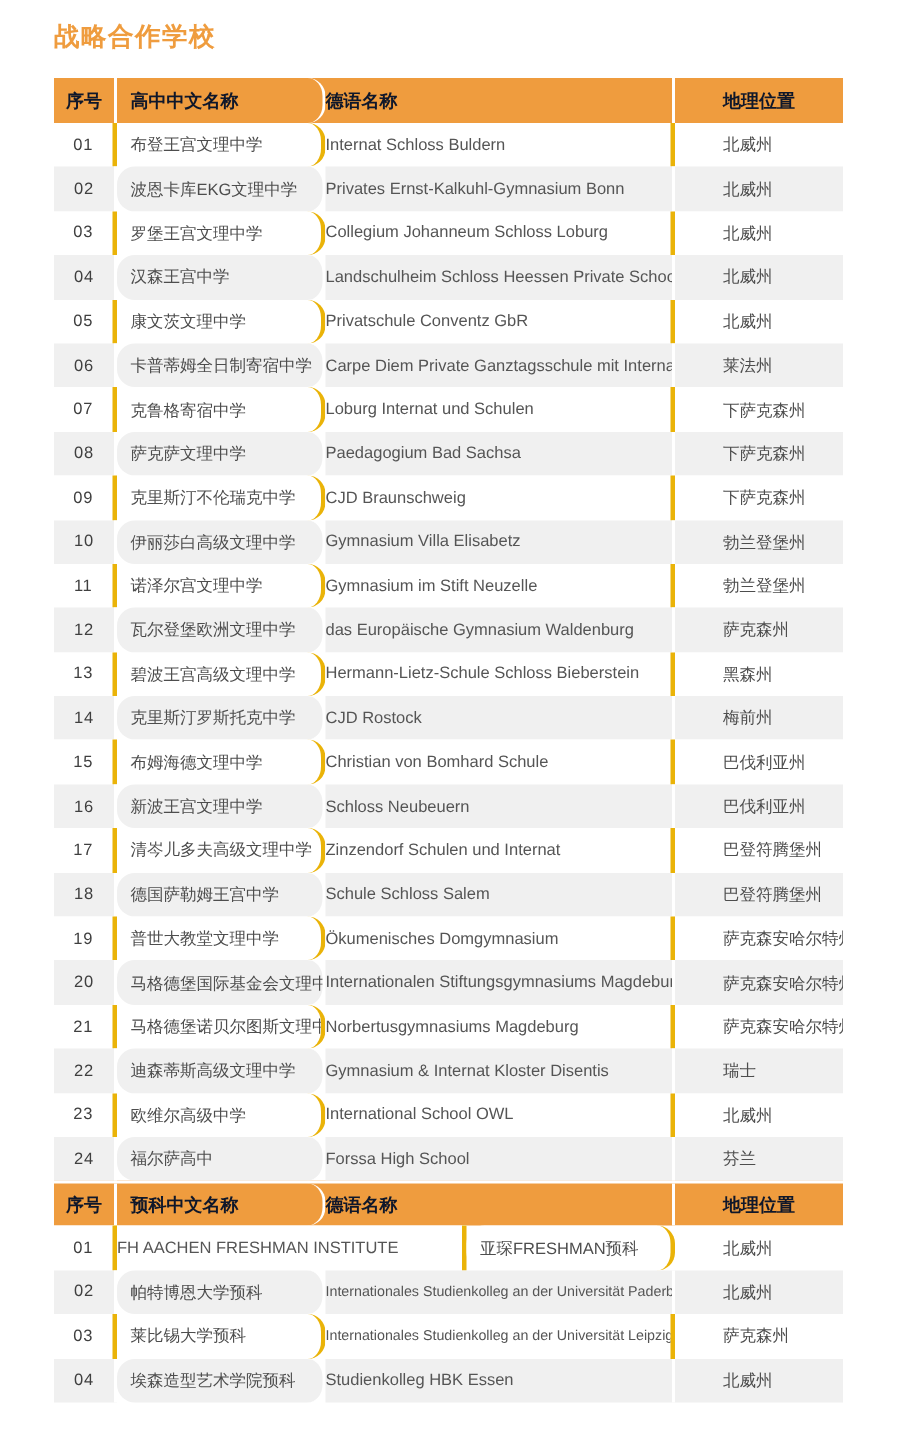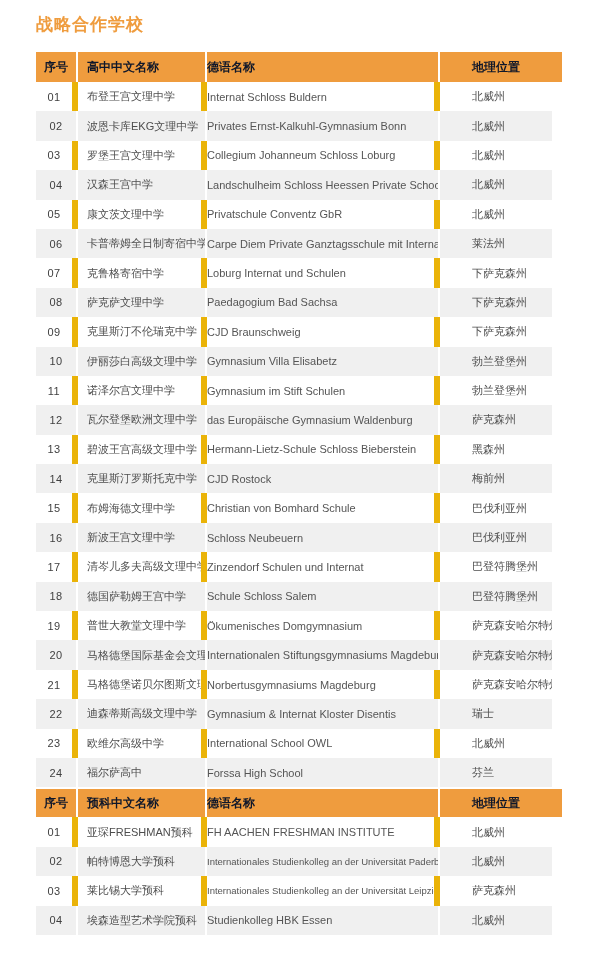--- a/index.html
+++ b/index.html
@@ -21,29 +21,29 @@
   .row { display:flex; width:526px; }
   .hrow { height:30px; background:var(--accent); }
   .hrow:not(:first-child) { border-top:2px solid #fff; }
   .brow { height:29.4px; }
   .cell {
     display:flex; align-items:center;
     font-size:11px; color:#4d4d4d;
     overflow:hidden; white-space:nowrap;
   }
   .c0 { width:42px;  justify-content:center; }
-  .c1 { width:129px; padding-left:9px; }
+  .c1 { width:139px; padding-left:9px;border-radius:12px; }
   .c2 { width:233px; color:#555; }
   .c3 { width:112px; padding-left:32px; }
   .hcell {
     color:#0f172a; font-size:12px; font-weight:600;
     border-right:2px solid #fff;
   }
   .hcell:last-child { border-right:none; }
-  .brow.odd  .cell { background:#fff; border-right:6px solid #eab308; }
+  .brow.odd  .cell { background:#fff; border-right:3px solid #eab308; }
   .brow.even .cell { background:var(--stripe); border-right:2px solid #fff; }
   .brow .cell:last-child { border-right:none; }
   .cell.num { color:#3f3f3f; letter-spacing:0.5px; }
   .cell.sm { font-size:9.5px; }
 </style>
 </head>
 <body>
 
 <div class="page-title">战略合作学校</div>
 
@@ -110,21 +110,21 @@
     </div>
     <div class="row brow even">
       <div class="cell c0 num">10</div>
       <div class="cell c1">伊丽莎白高级文理中学</div>
       <div class="cell c2">Gymnasium Villa Elisabetz</div>
       <div class="cell c3">勃兰登堡州</div>
     </div>
     <div class="row brow odd">
       <div class="cell c0 num">11</div>
       <div class="cell c1">诺泽尔宫文理中学</div>
-      <div class="cell c2">Gymnasium im Stift Schulen</div>
+      <div class="cell c2">Gymnasium im Stift Neuzelle</div>
       <div class="cell c3">勃兰登堡州</div>
     </div>
     <div class="row brow even">
       <div class="cell c0 num">12</div>
       <div class="cell c1">瓦尔登堡欧洲文理中学</div>
       <div class="cell c2">das Europäische Gymnasium Waldenburg</div>
       <div class="cell c3">萨克森州</div>
     </div>
     <div class="row brow odd">
       <div class="cell c0 num">13</div>
@@ -199,22 +199,22 @@
       <div class="cell c3">芬兰</div>
     </div>
     <div class="row hrow">
       <div class="cell hcell c0">序号</div>
       <div class="cell hcell c1">预科中文名称</div>
       <div class="cell hcell c2">德语名称</div>
       <div class="cell hcell c3">地理位置</div>
     </div>
     <div class="row brow odd">
       <div class="cell c0 num">01</div>
+      <div class="cell c2">FH AACHEN FRESHMAN INSTITUTE</div>
       <div class="cell c1">亚琛FRESHMAN预科</div>
-      <div class="cell c2">FH AACHEN FRESHMAN INSTITUTE</div>
       <div class="cell c3">北威州</div>
     </div>
     <div class="row brow even">
       <div class="cell c0 num">02</div>
       <div class="cell c1">帕特博恩大学预科</div>
       <div class="cell c2 sm">Internationales Studienkolleg an der Universität Paderborn</div>
       <div class="cell c3">北威州</div>
     </div>
     <div class="row brow odd">
       <div class="cell c0 num">03</div>

